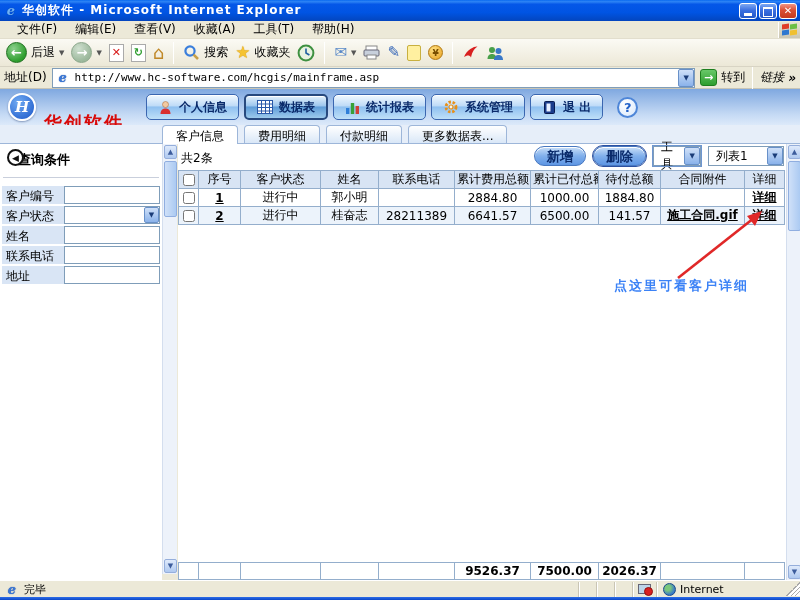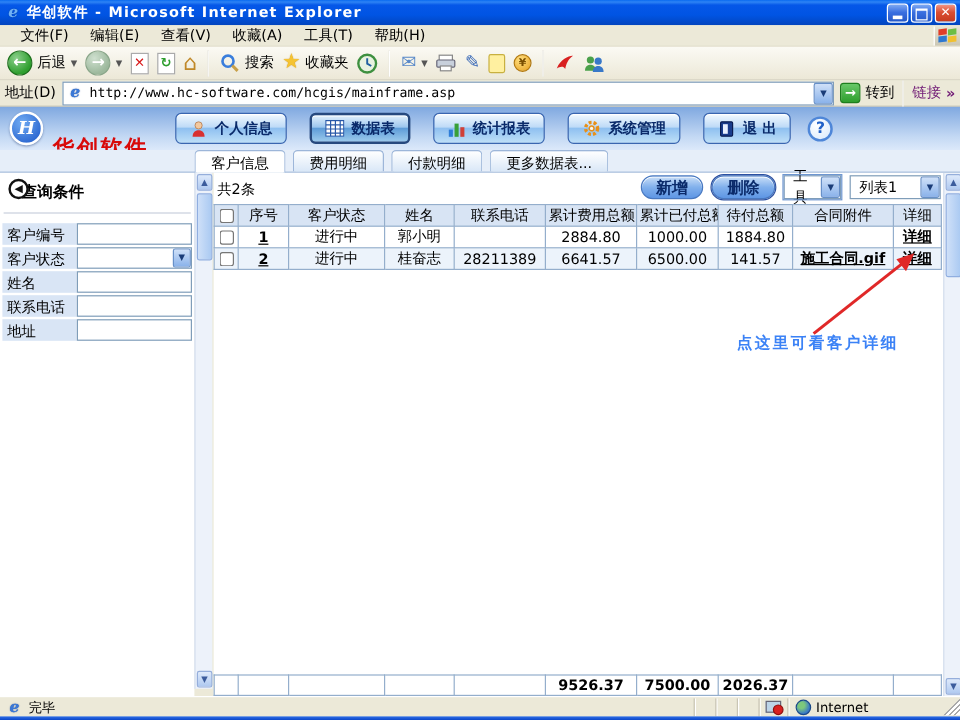--- a/index.html
+++ b/index.html
@@ -52,30 +52,30 @@
   
   .addressbar { position:absolute; top:67px; left:0; width:800px; height:22px; background:#ECE9D8;
     display:flex; align-items:center; padding:0 4px; gap:5px; border-bottom:1px solid #C9C5B5; }
   .addr-box { flex:1; height:20px; background:#fff; border:1px solid #7F9DB9; display:flex;
     align-items:center; padding-left:2px; gap:4px; }
   .addr-box .url { flex:1; font-family:"DejaVu Sans Mono",monospace; font-size:11px; white-space:nowrap; overflow:hidden; }
   .xparrow { width:16px; height:18px; background:linear-gradient(180deg,#CFE0F8,#8AB2EA); border:1px solid #6890C8;
     border-radius:2px; display:inline-flex; align-items:center; justify-content:center; font-size:7px; color:#1A3C78; }
   .go-ic { display:inline-flex; width:17px; height:17px; border-radius:3px; align-items:center; justify-content:center;
     background:linear-gradient(180deg,#68C868,#2E9E2E); border:1px solid #1E7E1E; color:#fff; font-weight:bold; font-size:11px; }
-  .links-grp { display:flex; align-items:center; gap:4px; color:#701a75; }
+  .links-grp { display:flex; align-items:center; gap:4px; color:#000000;font-style:italic; }
 
   
   .appheader { position:absolute; top:89px; left:0; width:800px; height:36px;
     background:linear-gradient(180deg,#7FA8E0,#C4D9F4 70%,#DCE9FA); display:flex; align-items:center; padding-left:8px; }
   .logo { width:28px; height:28px; border-radius:50%; background:radial-gradient(circle at 35% 30%,#6FAAF2,#1A56C8);
     border:2px solid #fff; box-shadow:0 1px 2px rgba(0,30,90,.4); color:#fff; font:bold italic 15px "DejaVu Serif",serif;
     display:flex; align-items:center; justify-content:center; }
   .brand { color:#D80A0A; font-size:18px; font-weight:bold; margin-left:8px; letter-spacing:2px;margin-top:32px; }
-  .navgrp { display:flex; gap:19px; margin-left:22px; align-items:center; }
+  .navgrp { display:flex; gap:5px; margin-left:22px; align-items:center; }
   .navbtn { height:26px; padding:0 11px; border:1px solid #3A66B0; border-radius:5px; display:flex; align-items:center;
     gap:6px; background:linear-gradient(180deg,#F2F9FF,#BFDBF7 45%,#8FC0F0 50%,#BFE0F8); font-weight:bold; color:#0A2A6A;
     box-shadow:inset 0 1px 0 #fff; }
   .navbtn.active { border:2px solid #27497E; background:linear-gradient(180deg,#E4F1FC,#9CC6EE 45%,#5E9CD8 50%,#9CCAEC); }
   .helpcirc { width:21px; height:21px; border-radius:50%; border:2px solid #4E86D8; margin-left:14px;
     background:radial-gradient(circle at 35% 30%,#FFFFFF,#D8E8FC); color:#2060C8; font-weight:bold; font-size:13px;
     display:flex; align-items:center; justify-content:center; }
 
   
   .tabrow { position:absolute; top:125px; left:0; width:800px; height:19px; background:#E6EEF9;

